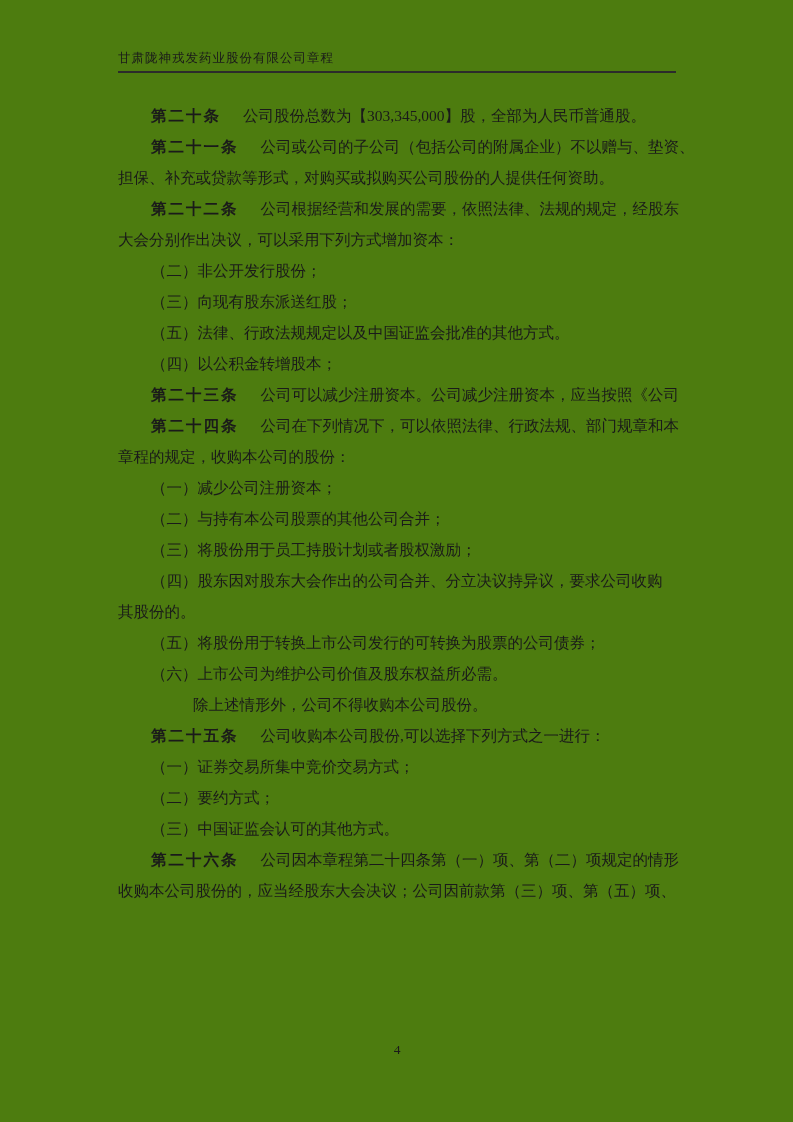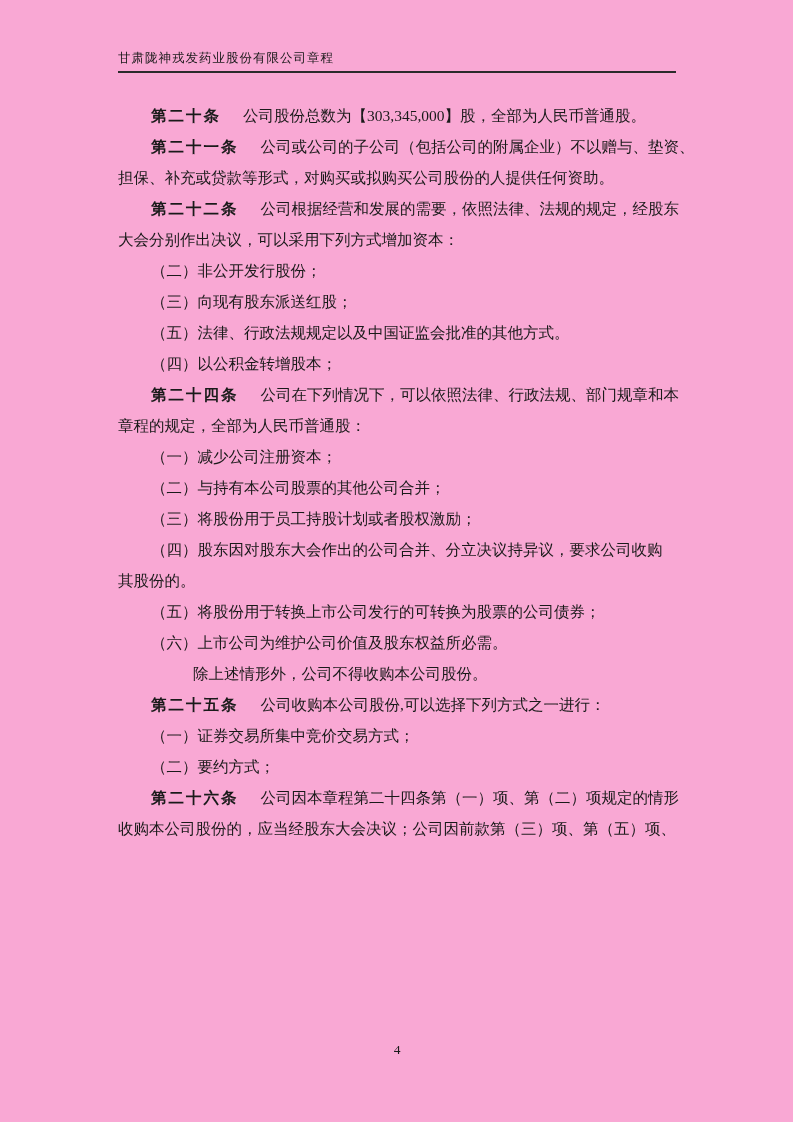--- a/index.html
+++ b/index.html
@@ -1,19 +1,19 @@
 <!DOCTYPE html>
 <html><head>
 <meta charset="utf-8">
 <style>
   html,body{margin:0;padding:0;background:#ffffff;}
   .page{
     position:relative;
     width:793px;height:1122px;
-    background:#f9a8d4;
+    background:#4d7c0f;
     color:#1a1a1a;
     font-family:"Liberation Serif","DejaVu Serif",serif;
     overflow:hidden;
   }
   .header{
     position:absolute;
     left:118px;top:50px;width:558px;
     border-bottom:2px solid #2b2b2b;
     padding-bottom:5px;
   }
@@ -76,35 +76,37 @@
     <div class="line">担保、补充或贷款等形式，对购买或拟购买公司股份的人提供任何资助。</div>
 
 
     <div class="line para"><span class="label">第二十二条</span><span>公司根据经营和发展的需要，依照法律、法规的规定，经股东</span></div>
     <div class="line">大会分别作出决议，可以采用下列方式增加资本：</div>
     <div class="line item">（二）非公开发行股份；</div>
     <div class="line item">（三）向现有股东派送红股；</div>
     <div class="line item">（五）法律、行政法规规定以及中国证监会批准的其他方式。</div>
     <div class="line item">（四）以公积金转增股本；</div>
 
+    <div class="line para"><span class="label">第二十三条</span><span>公司可以减少注册资本。公司减少注册资本，应当按照《公司</span></div>
 
     <div class="line para"><span class="label">第二十四条</span><span>公司在下列情况下，可以依照法律、行政法规、部门规章和本</span></div>
-    <div class="line">章程的规定，全部为人民币普通股：</div>
+    <div class="line">章程的规定，收购本公司的股份：</div>
     <div class="line item">（一）减少公司注册资本；</div>
     <div class="line item">（二）与持有本公司股票的其他公司合并；</div>
     <div class="line item">（三）将股份用于员工持股计划或者股权激励；</div>
     <div class="line item">（四）股东因对股东大会作出的公司合并、分立决议持异议，要求公司收购</div>
     <div class="line">其股份的。</div>
     <div class="line item">（五）将股份用于转换上市公司发行的可转换为股票的公司债券；</div>
     <div class="line item">（六）上市公司为维护公司价值及股东权益所必需。</div>
     <div class="line note">除上述情形外，公司不得收购本公司股份。</div>
 
     <div class="line para"><span class="label">第二十五条</span><span>公司收购本公司股份,可以选择下列方式之一进行：</span></div>
     <div class="line item">（一）证券交易所集中竞价交易方式；</div>
     <div class="line item">（二）要约方式；</div>
+    <div class="line item">（三）中国证监会认可的其他方式。</div>
 
     <div class="line para"><span class="label">第二十六条</span><span>公司因本章程第二十四条第（一）项、第（二）项规定的情形</span></div>
     <div class="line">收购本公司股份的，应当经股东大会决议；公司因前款第（三）项、第（五）项、</div>
 
   </div>
 
   <div class="page-number">4</div>
 
 </div>
 

